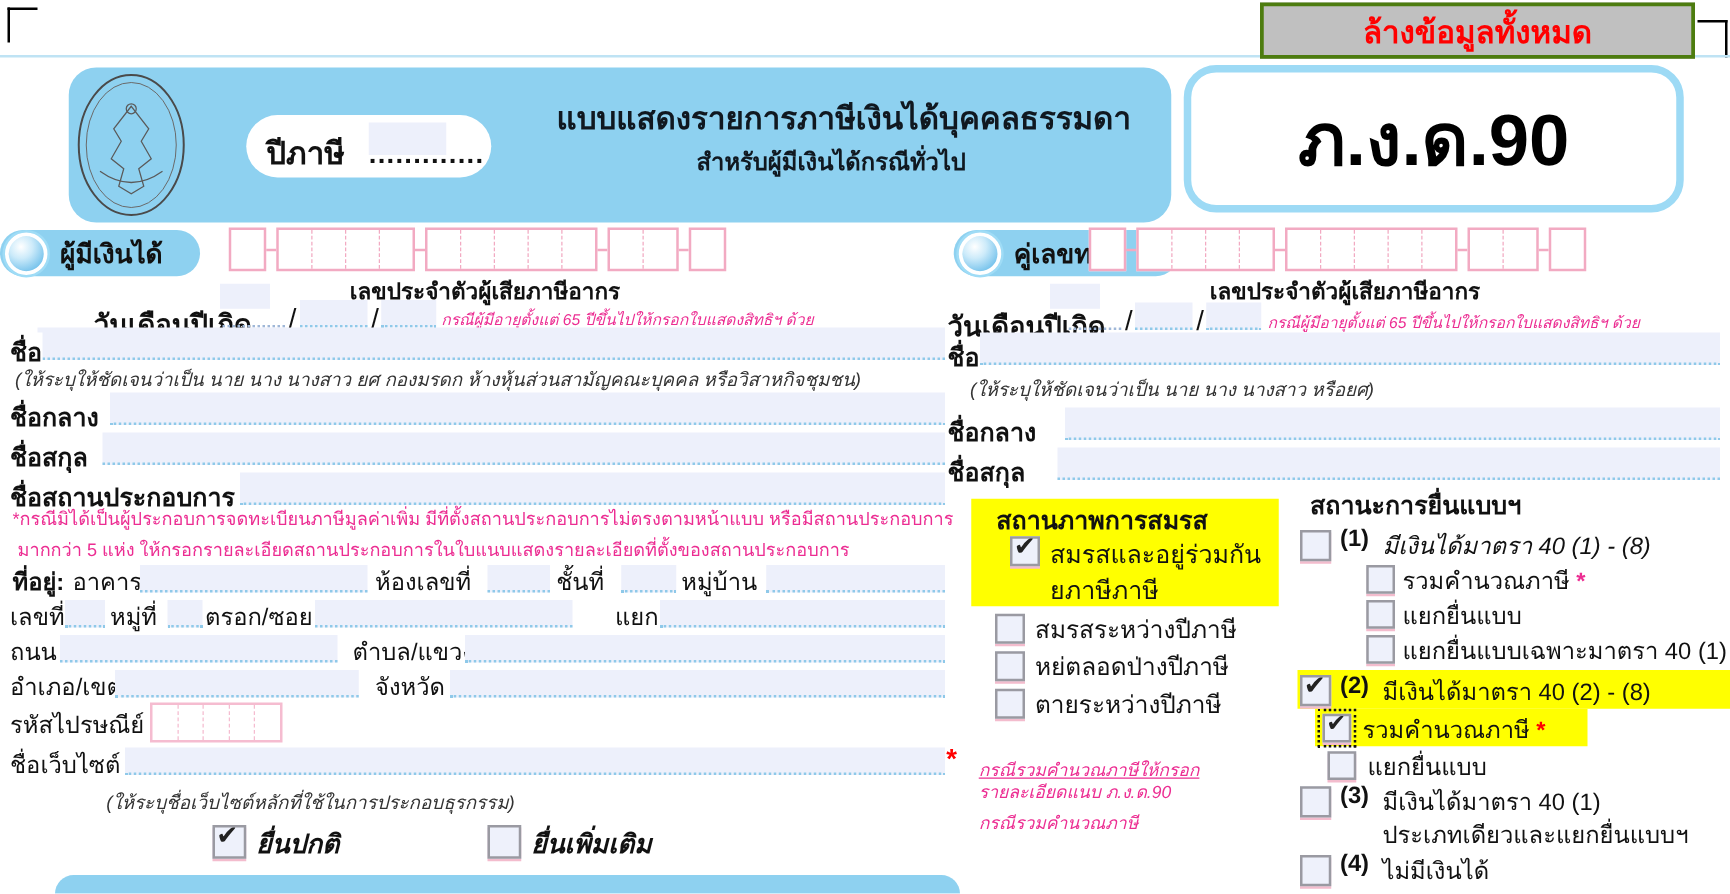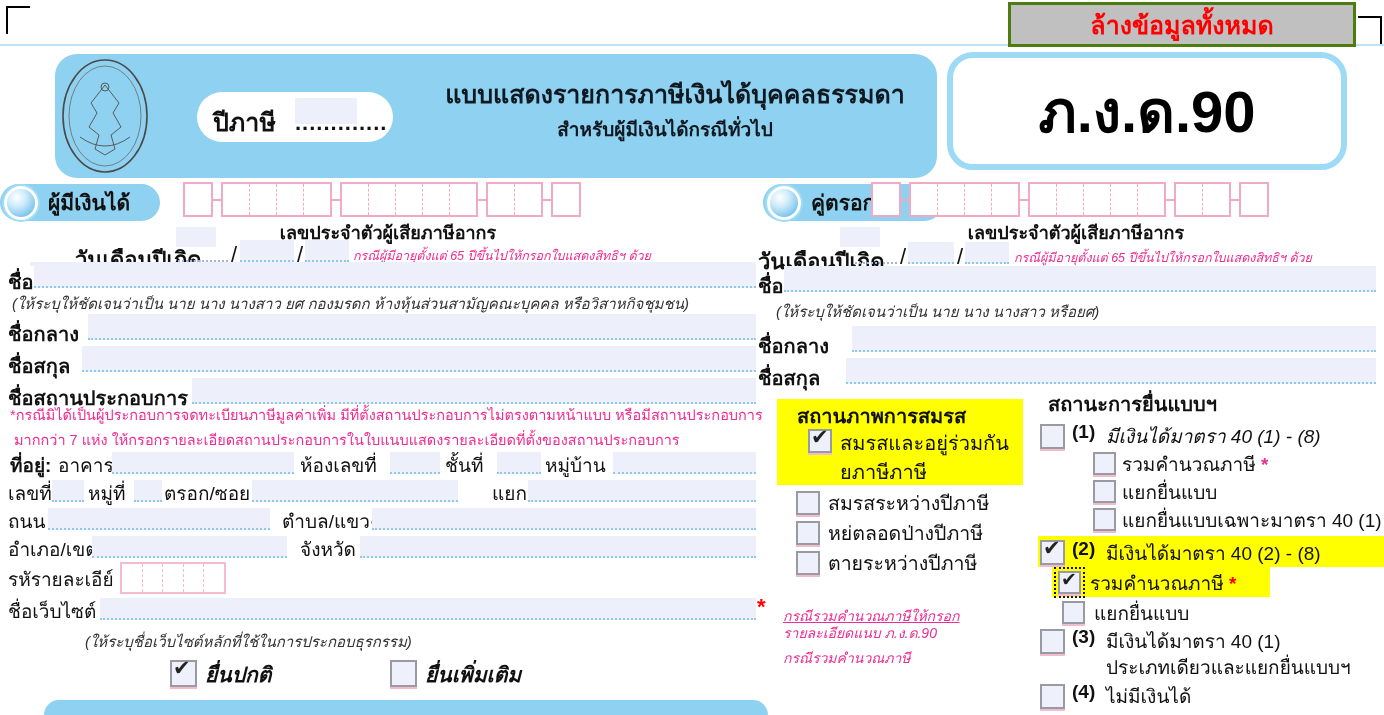--- a/index.html
+++ b/index.html
@@ -132,21 +132,21 @@
   <div class="field" style="left:88px;top:314px;width:668px;height:24px;"></div>
   <span class="abs b t20 nowrap" style="left:8px;top:318px;background:#fff;">ชื่อกลาง</span>
 
   <div class="field" style="left:82px;top:346px;width:674px;height:24px;"></div>
   <span class="abs b t20 nowrap" style="left:8px;top:350px;background:#fff;">ชื่อสกุล</span>
 
   <div class="field" style="left:192px;top:378px;width:564px;height:24px;"></div>
   <span class="abs b t20 nowrap" style="left:8px;top:382px;background:#fff;">ชื่อสถานประกอบการ</span>
 
   <div class="abs pink nowrap" style="left:10px;top:403px;width:766px;overflow:hidden;font-size:14.5px;">*กรณีมิได้เป็นผู้ประกอบการจดทะเบียนภาษีมูลค่าเพิ่ม มีที่ตั้งสถานประกอบการไม่ตรงตามหน้าแบบ หรือมีสถานประกอบการ</div>
-  <div class="abs pink nowrap" style="left:14px;top:428px;font-size:14.5px;">มากกว่า 7 แห่ง ให้กรอกรายละเอียดสถานประกอบการในใบแนบแสดงรายละเอียดที่ตั้งของสถานประกอบการ</div>
+  <div class="abs pink nowrap" style="left:14px;top:428px;font-size:14.5px;">มากกว่า 5 แห่ง ให้กรอกรายละเอียดสถานประกอบการในใบแนบแสดงรายละเอียดที่ตั้งของสถานประกอบการ</div>
 
   <span class="abs b t19 nowrap" style="left:10px;top:450px;">ที่อยู่:</span>
   <span class="abs t19 nowrap" style="left:58px;top:450px;">อาคาร</span>
   <div class="field" style="left:112px;top:452px;width:182px;height:20px;"></div>
   <span class="abs t19 nowrap" style="left:300px;top:450px;">ห้องเลขที่</span>
   <div class="field" style="left:390px;top:452px;width:50px;height:20px;"></div>
   <span class="abs t19 nowrap" style="left:445px;top:450px;">ชั้นที่</span>
   <div class="field" style="left:497px;top:452px;width:44px;height:20px;"></div>
   <span class="abs t19 nowrap" style="left:545px;top:450px;">หมู่บ้าน</span>
   <div class="field" style="left:613px;top:452px;width:143px;height:20px;"></div>
@@ -163,21 +163,21 @@
   <span class="abs t19 nowrap" style="left:8px;top:506px;">ถนน</span>
   <div class="field" style="left:48px;top:508px;width:222px;height:20px;"></div>
   <span class="abs t19 nowrap" style="left:282px;top:506px;">ตำบล/แขวง</span>
   <div class="field" style="left:372px;top:508px;width:384px;height:20px;"></div>
 
   <span class="abs t19 nowrap" style="left:8px;top:534px;">อำเภอ/เขต</span>
   <div class="field" style="left:92px;top:536px;width:195px;height:20px;"></div>
   <span class="abs t19 nowrap" style="left:300px;top:534px;">จังหวัด</span>
   <div class="field" style="left:360px;top:536px;width:396px;height:20px;"></div>
 
-  <span class="abs t19 nowrap" style="left:8px;top:564px;">รหัรายละเอีย์</span>
+  <span class="abs t19 nowrap" style="left:8px;top:564px;">รหัสไปรษณีย์</span>
   <div class="postal" style="left:120px;top:562px;width:102px;height:28px;border-color:#f5bcd0;border-style:solid;">
     <div class="pc"></div>
       <div class="pc"></div>
       <div class="pc"></div>
       <div class="pc"></div>
       <div class="pc"></div>
   </div>
 
   <span class="abs t19 nowrap" style="left:8px;top:596px;">ชื่อเว็บไซต์</span>
   <div class="field" style="left:100px;top:598px;width:656px;height:20px;"></div>
@@ -185,21 +185,21 @@
 
   <span class="cb checked" style="left:170px;top:660px;width:23px;height:23px;"></span>
   <span class="abs b i nowrap" style="left:205px;top:658px;font-size:21px;">ยื่นปกติ</span>
   <span class="cb" style="left:390px;top:660px;width:23px;height:23px;"></span>
   <span class="abs b i nowrap" style="left:425px;top:658px;font-size:21px;">ยื่นเพิ่มเติม</span>
 
   <div class="abs" style="left:44px;top:700px;width:724px;height:15px;background:#8ed1f0;border-radius:16px 16px 0 0;"></div>
 
   <div class="pill" style="left:763px;top:184px;width:180px;height:37px;">
     <span class="sphere"></span>
-    <span class="ptxt nowrap">คู่ตรอก</span>
+    <span class="ptxt nowrap">คู่เลขท</span>
   </div>
 
   <div class="idrun" style="left:871px;top:183px;">
     <div class="idbox">
         <div class="idcell"></div>
       </div>
       <div class="iddash"></div>
     <div class="idbox">
         <div class="idcell"></div>
         <div class="idcell"></div>

